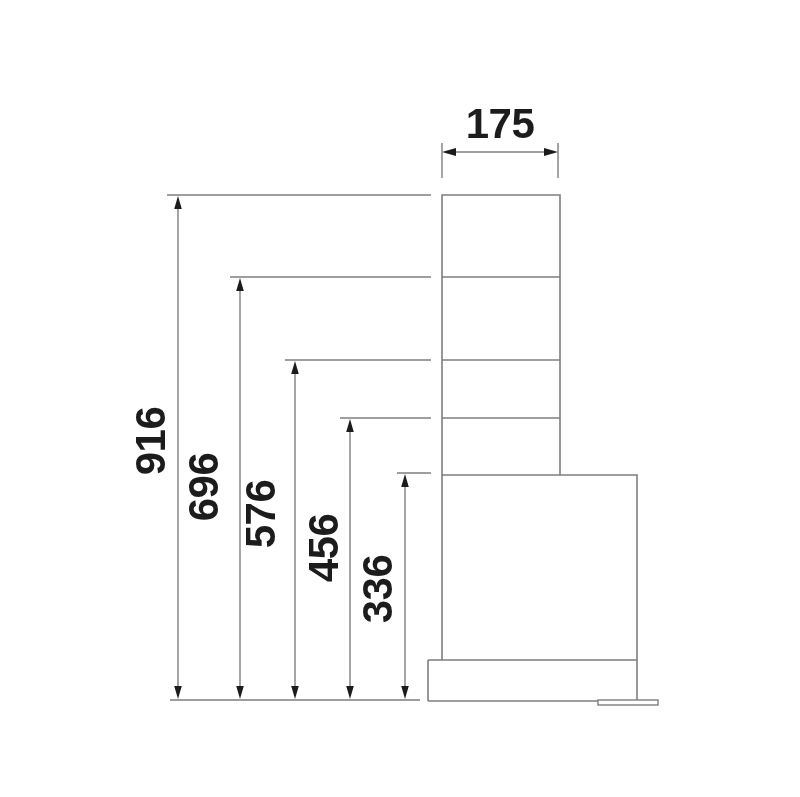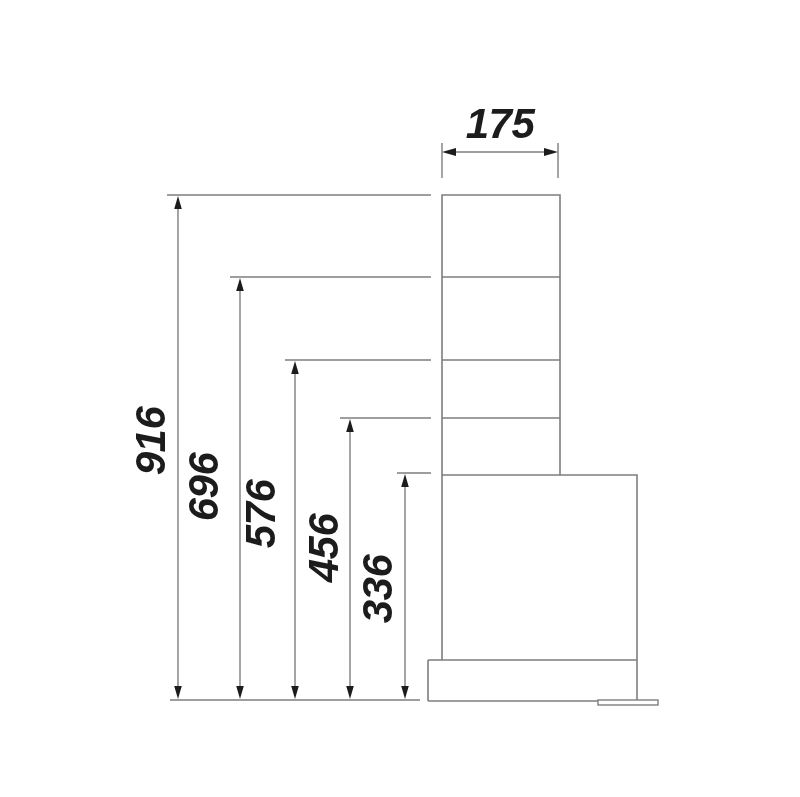--- a/index.html
+++ b/index.html
@@ -11,21 +11,20 @@
     width: 800px;
     height: 797px;
     overflow: hidden;
     font-family: "Liberation Sans", sans-serif;
   }
   .drawing-canvas {
     position: relative;
     width: 800px;
     height: 797px;
     background: var(--bg-color, #ffffff);
-    font-style: italic;
   }
   svg { display: block; }
   .outline-stroke {
     fill: none;
     stroke: var(--line-color, #7e7e7e);
     stroke-width: 1.6;
   }
   .dim-stroke {
     fill: none;
     stroke: var(--line-color, #7e7e7e);

